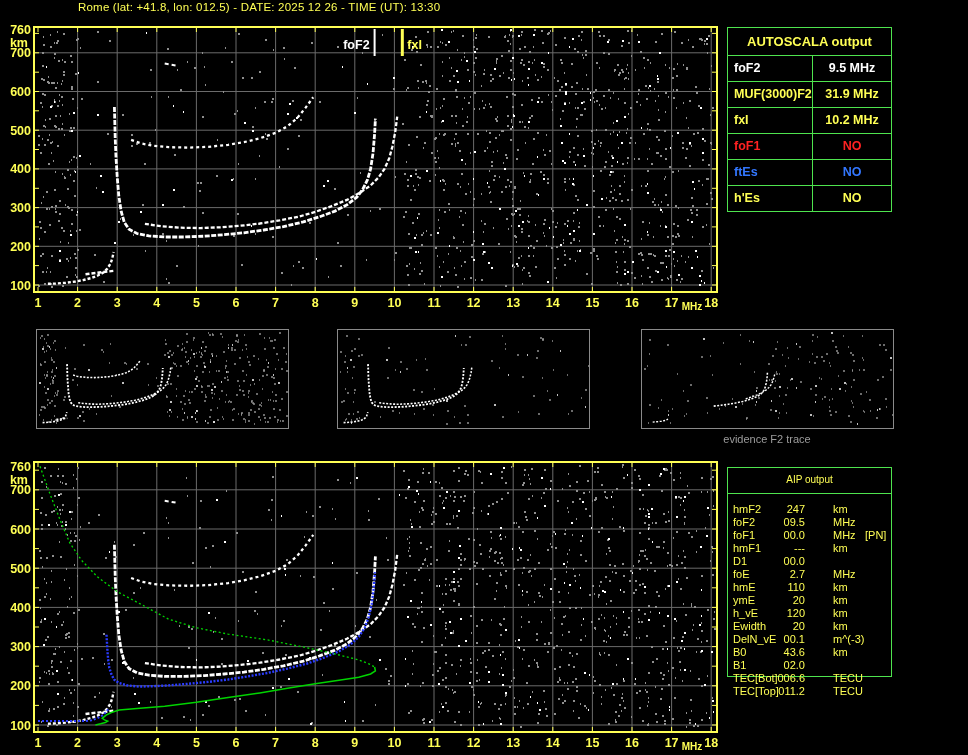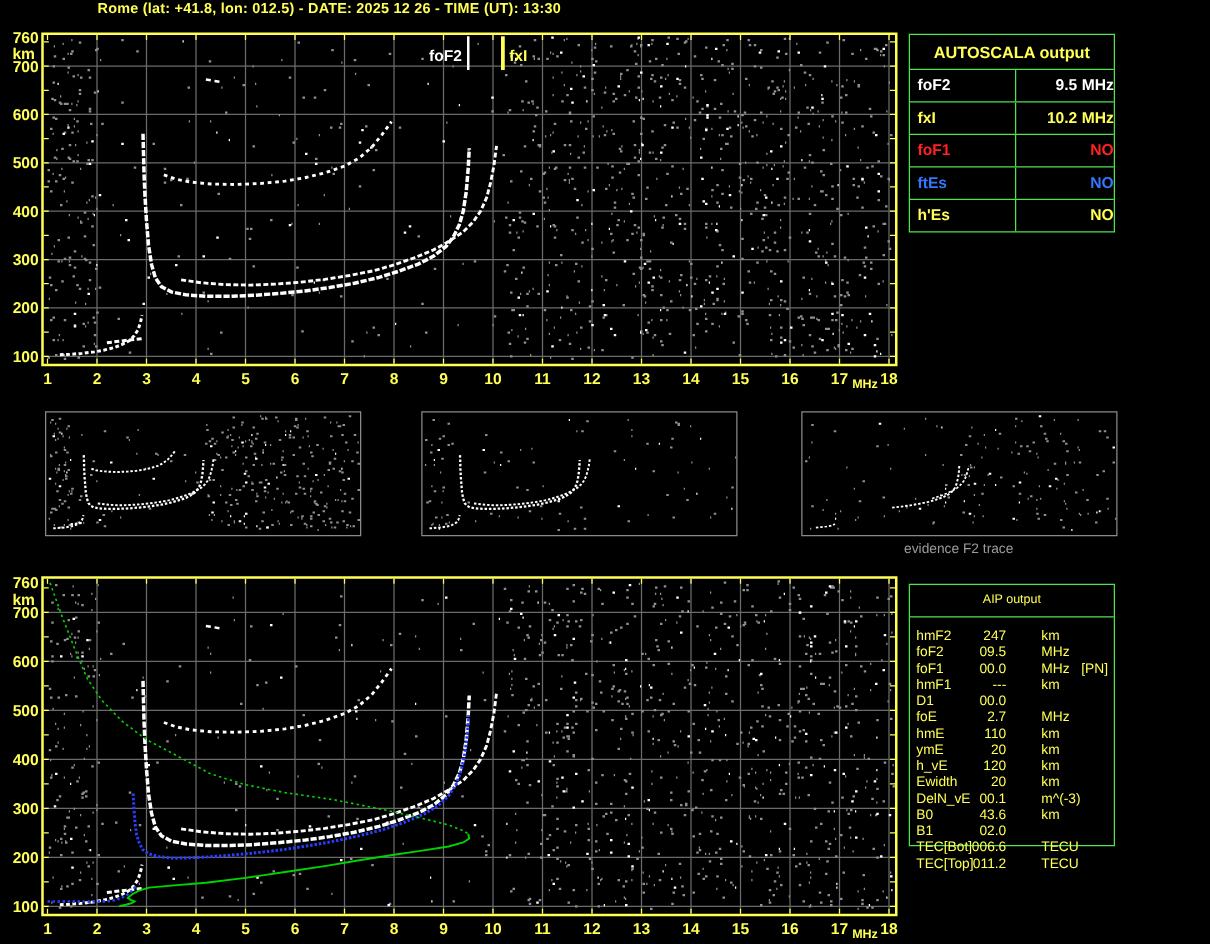--- a/index.html
+++ b/index.html
@@ -1,30 +1,30 @@
 <!DOCTYPE html>
 <html><head>
 <meta charset="utf-8">
 <style>
   html,body{margin:0;padding:0;background:#000;}
   .screen{position:relative;width:968px;height:755px;background:#000;overflow:hidden;
           font-family:"Liberation Sans",sans-serif;}
   .title{position:absolute;left:78px;top:1px;color:#ffff55;font-size:11.5px;
-         font-weight:bold;letter-spacing:.2px;white-space:nowrap;}
+         font-weight:normal;letter-spacing:.2px;white-space:nowrap;}
   #gfx{position:absolute;left:0;top:0;}
   .caption{position:absolute;top:433px;width:252px;text-align:center;color:#9c9c9c;font-size:11px;}
   
   .as-table{position:absolute;left:727px;top:27px;width:163px;border:1px solid #4ee44e;background:#000;}
   .as-header{height:27px;line-height:27px;text-align:center;color:#ffff55;
              font-weight:bold;font-size:13px;border-bottom:1px solid #4ee44e;}
   .as-row{display:flex;height:25px;}
   .as-row:not(:last-child){border-bottom:1px solid #4ee44e;}
   .as-lbl{width:78px;padding-left:6px;border-right:1px solid #4ee44e;
           line-height:25px;font-weight:bold;font-size:12.5px;white-space:nowrap;}
-  .as-val{flex:1;text-align:right;line-height:25px;font-weight:bold;font-size:12.5px;white-space:nowrap;}
+  .as-val{flex:1;text-align:center;line-height:25px;font-weight:bold;font-size:12.5px;white-space:nowrap;}
   .c-white{color:#ffffff}.c-yellow{color:#ffff55}.c-red{color:#ff2222}.c-blue{color:#3377ff}
   
   .aip-border{position:absolute;left:727px;top:467px;width:163px;height:208px;border:1px solid #4ee44e;}
   .aip-header{position:absolute;left:727px;top:474px;width:165px;text-align:center;color:#ffff55;font-size:10px;}
   .aip-divider{position:absolute;left:728px;top:493px;width:163px;height:0;border-top:1px solid #4ee44e;}
   .aip-rows{position:absolute;left:727px;top:503px;width:175px;color:#ffff55;font-size:11px;}
   .aip-row{position:relative;height:13px;}
   .aip-name{position:absolute;left:6px;white-space:nowrap;}
   .aip-val{position:absolute;left:16px;width:62px;text-align:right;white-space:nowrap;}
   .aip-unit{position:absolute;left:106px;white-space:nowrap;}
@@ -161,20 +161,24 @@
   <div class="caption" style="left:641px">evidence F2 trace</div>
 
   <div class="as-table">
     <div class="as-header">AUTOSCALA output</div>
     <div id="autoscala-rows">
         <div class="as-row">
           <div class="as-lbl c-white">foF2</div>
           <div class="as-val c-white">9.5 MHz</div>
         </div>
         <div class="as-row">
+          <div class="as-lbl c-yellow">MUF(3000)F2</div>
+          <div class="as-val c-yellow">31.9 MHz</div>
+        </div>
+        <div class="as-row">
           <div class="as-lbl c-yellow">fxI</div>
           <div class="as-val c-yellow">10.2 MHz</div>
         </div>
         <div class="as-row">
           <div class="as-lbl c-red">foF1</div>
           <div class="as-val c-red">NO</div>
         </div>
         <div class="as-row">
           <div class="as-lbl c-blue">ftEs</div>
           <div class="as-val c-blue">NO</div>

